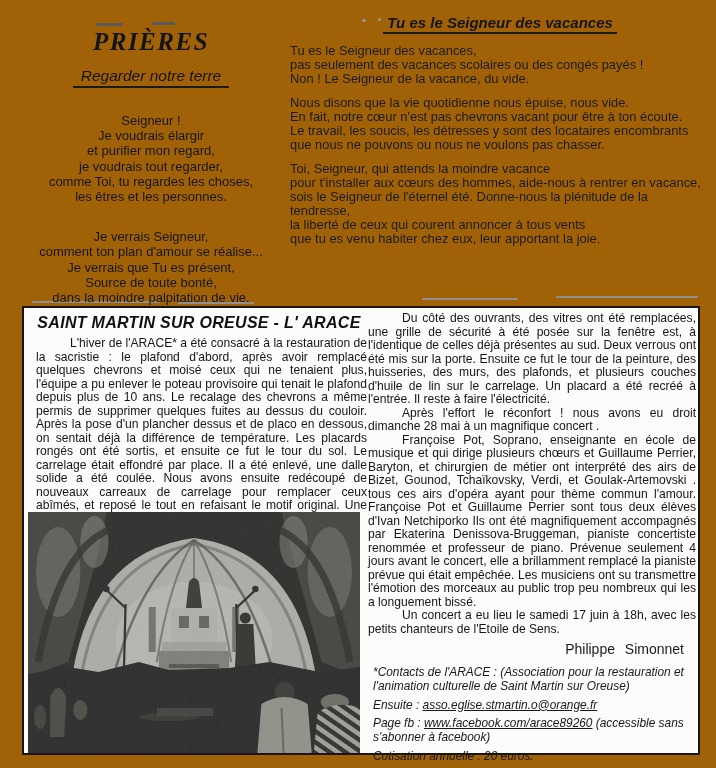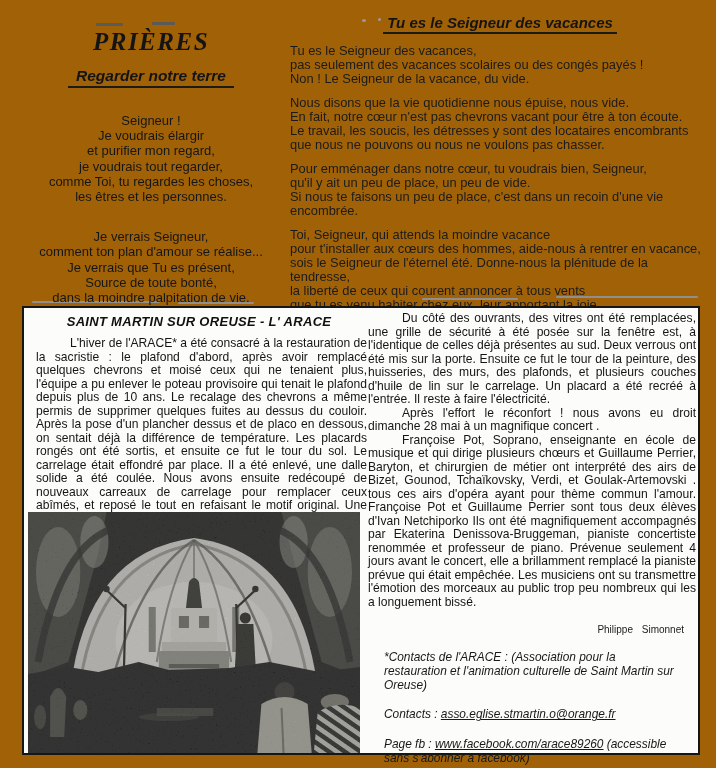--- a/index.html
+++ b/index.html
@@ -14,52 +14,52 @@
   .dash.light { background:#8f8f8f; height:2px; }
   .dot { position:absolute; background:#9a9a9a; border-radius:50%; }
 
   
   .prayers { position:absolute; left:14px; top:8px; width:274px; text-align:center; }
   .prayers-title {
     font-family:"Liberation Serif", serif; font-weight:700; font-style:italic;
     font-size:25px; letter-spacing:1.5px; margin-top:20px; color:#141414;
   }
   .poem-title {
-    display:inline-block; font-weight:700; font-style:italic; font-size:15.5px;
+    display:inline-block; font-weight:400; font-style:italic; font-size:15.5px;
     border-bottom:2px solid #1b1b1b; padding:0 8px 1px; margin-top:11px; color:#141414;
   }
   .stanza { font-size:13px; line-height:15.2px; margin-top:25px; white-space:pre-line; color:#161616; }
 
   
   .vacances { position:absolute; left:290px; top:14px; width:420px; }
   .vtitle-wrap { text-align:center; }
   .vtitle {
     display:inline-block; font-weight:700; font-style:italic; font-size:15px;
     border-bottom:2px solid #1b1b1b; padding:0 4px 1px; color:#141414;
   }
   .vpara { font-size:12.9px; line-height:14px; margin-top:10px; white-space:pre-line; }
 
   
   .article-box {
     position:absolute; left:22px; top:306px; width:678px; height:449px;
     border:2.5px solid #161616; background:#fcfcfa;
   }
   .article-title {
     position:absolute; left:8px; top:6px; width:334px; text-align:center;
-    font-weight:700; font-style:italic; font-size:13px; letter-spacing:0.3px; color:#101010;
+    font-weight:700; font-style:italic; font-size:16px; letter-spacing:0.3px; color:#101010;
   }
   .article-left  { position:absolute; left:12px;  top:29px; width:331px; }
   .article-right { position:absolute; left:344px; top:4px;  width:328px; }
   .apara {
     font-size:12.1px; line-height:13.5px; text-align:justify; text-indent:34px; color:#151515;
   }
   .photo { position:absolute; left:4px; top:204px; width:332px; height:241px; display:block; }
-  .signature { text-align:right; font-size:10px; padding-right:12px; margin-top:15px; word-spacing:6px; }
+  .signature { text-align:right; font-size:14px; padding-right:12px; margin-top:5px; word-spacing:6px; }
   .contacts { margin-top:9px; font-style:italic; font-size:11.9px; line-height:13.8px; color:#181818; }
-  .contacts p { margin:16px; }
+  .contacts p { margin:5px; }
   .link { text-decoration:underline; cursor:pointer; }
 </style>
 </head>
 <body>
 
 <div class="page">
 
   <div class="dash" style="left:96px;top:23px;width:27px"></div>
   <div class="dash" style="left:152px;top:22px;width:23px"></div>
   <div class="dot" style="left:362px;top:19px;width:4px;height:3px"></div>
@@ -91,23 +91,20 @@
     <div class="vtitle-wrap">
       <span class="vtitle">Tu es le Seigneur des vacances</span>
     </div>
     <p class="vpara">Tu es le Seigneur des vacances,
 pas seulement des vacances scolaires ou des congés payés !
 Non ! Le Seigneur de la vacance, du vide.</p>
     <p class="vpara">Nous disons que la vie quotidienne nous épuise, nous vide.
 En fait, notre cœur n'est pas chevrons vacant pour être à ton écoute.
 Le travail, les soucis, les détresses y sont des locataires encombrants
 que nous ne pouvons ou nous ne voulons pas chasser.</p>
-    <p class="vpara">Pour emménager dans notre cœur, tu voudrais bien, Seigneur,
-qu'il y ait un peu de place, un peu de vide.
-Si nous te faisons un peu de place, c'est dans un recoin d'une vie encombrée.</p>
     <p class="vpara">Toi, Seigneur, qui attends la moindre vacance
 pour t'installer aux cœurs des hommes, aide-nous à rentrer en vacance,
 sois le Seigneur de l'éternel été. Donne-nous la plénitude de la tendresse,
 la liberté de ceux qui courent annoncer à tous vents
 que tu es venu habiter chez eux, leur apportant la joie.</p>
   </section>
 
   <section class="article-box">
     <h2 class="article-title">SAINT MARTIN SUR OREUSE - L' ARACE</h2>
 
@@ -187,26 +184,27 @@
       <path d="M288,200 q20,-12 42,-4 l0,45 h-46 Z" fill="url(#stripes)"></path>
 
       <rect width="330" height="241" filter="url(#grainD)" opacity="0.32"></rect>
       <rect width="330" height="241" filter="url(#grainL)" opacity="0.18"></rect>
     </svg>
 
     <div class="article-right">
       <p class="apara">Du côté des ouvrants, des vitres ont été remplacées, une grille de sécurité à été posée sur la fenêtre est, à l'identique de celles déjà présentes au sud. Deux verrous ont été mis sur la porte. Ensuite ce fut le tour de la peinture, des huisseries, des murs, des plafonds, et plusieurs couches d'huile de lin sur le carrelage. Un placard a été recréé à l'entrée. Il reste à faire l'électricité.</p>
       <p class="apara">Après l'effort le réconfort ! nous avons eu droit dimanche 28 mai à un magnifique concert .</p>
       <p class="apara">Françoise Pot, Soprano, enseignante en école de musique et qui dirige plusieurs chœurs et Guillaume Perrier, Baryton, et chirurgien de métier ont interprété des airs de Bizet, Gounod, Tchaïkovsky, Verdi, et Goulak-Artemovski . tous ces airs d'opéra ayant pour thème commun l'amour. Françoise Pot et Guillaume Perrier sont tous deux élèves d'Ivan Netchiporko  Ils ont été magnifiquement accompagnés par Ekaterina Denissova-Bruggeman, pianiste concertiste renommée et professeur de piano. Prévenue seulement 4 jours avant le concert, elle a brillamment remplacé la pianiste prévue qui était empêchée. Les musiciens ont su transmettre l'émotion des morceaux au public trop peu nombreux qui les a longuement bissé.</p>
+      <p class="apara">Un concert a eu lieu le samedi 17 juin à 18h, avec les petits chanteurs de l'Etoile de Sens.</p>
       <p class="signature">Philippe Simonnet</p>
 
       <div class="contacts">
         <p>*Contacts de l'ARACE : (Association pour la restauration et l'animation culturelle de Saint Martin sur Oreuse)</p>
         <p>
-          <span>Contacts :</span>
+          <span>Ensuite :</span>
           <span class="link">asso.eglise.stmartin.o@orange.fr</span>
         </p>
         <p>
           <span>Page fb :</span>
           <span class="link">www.facebook.com/arace89260</span>
           <span>(accessible sans s'abonner à facebook)</span>
         </p>
         <p>Cotisation annuelle : 20 euros.</p>
       </div>
     </div>

